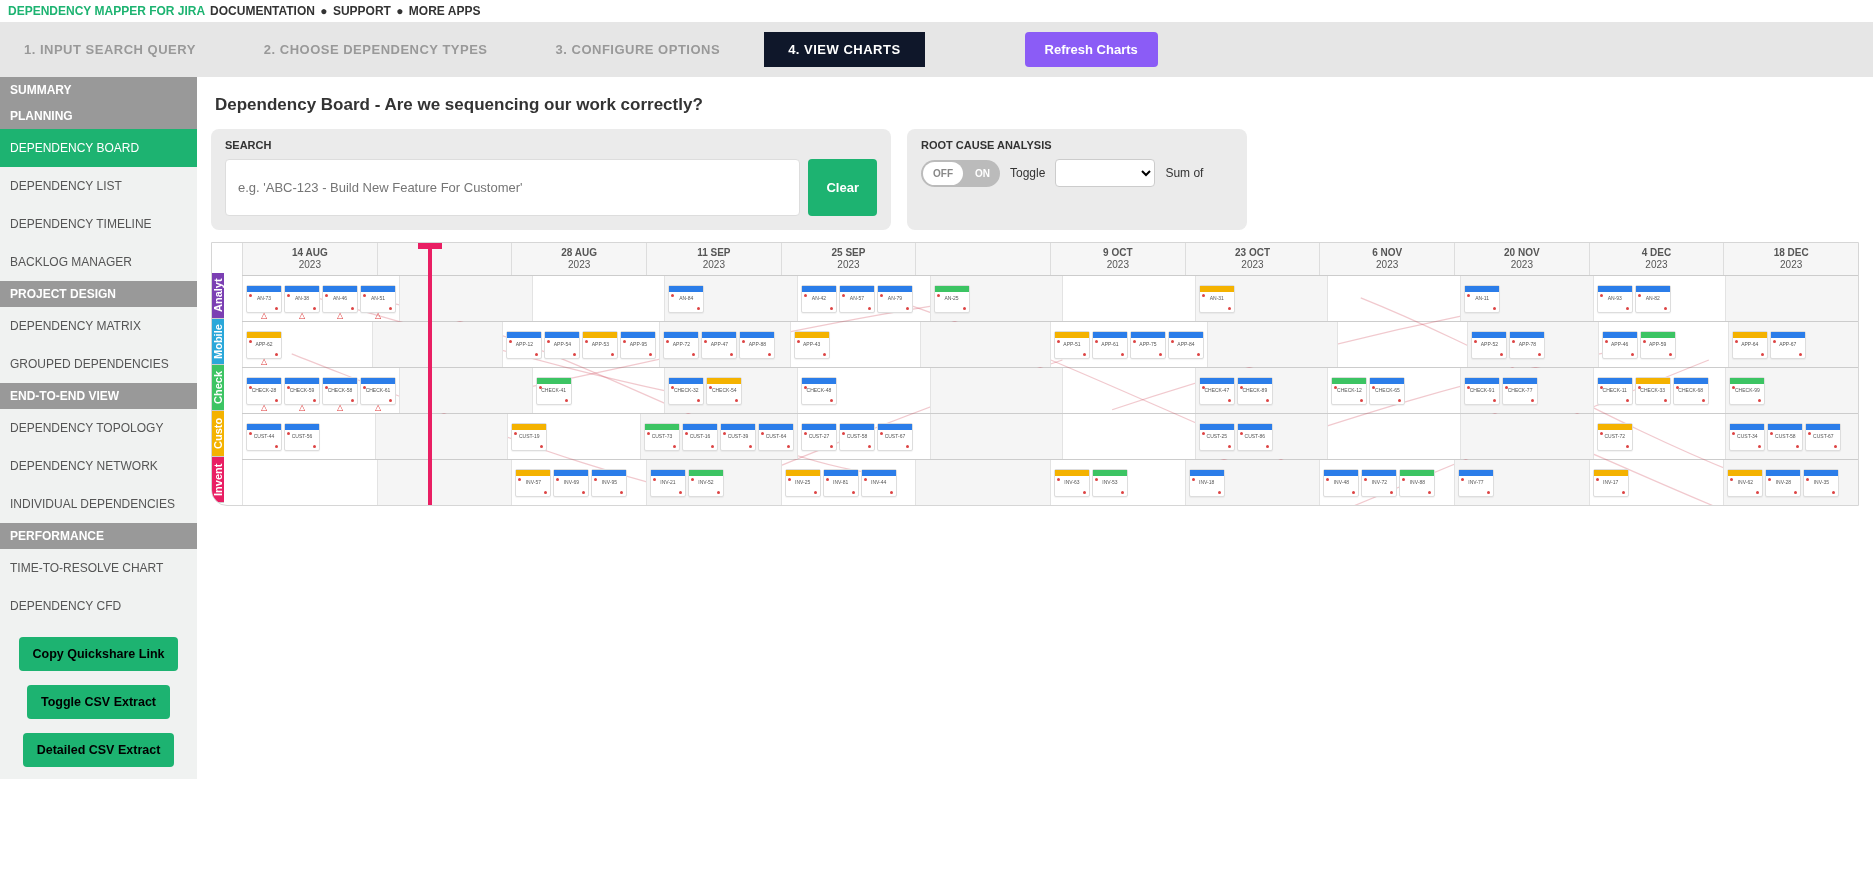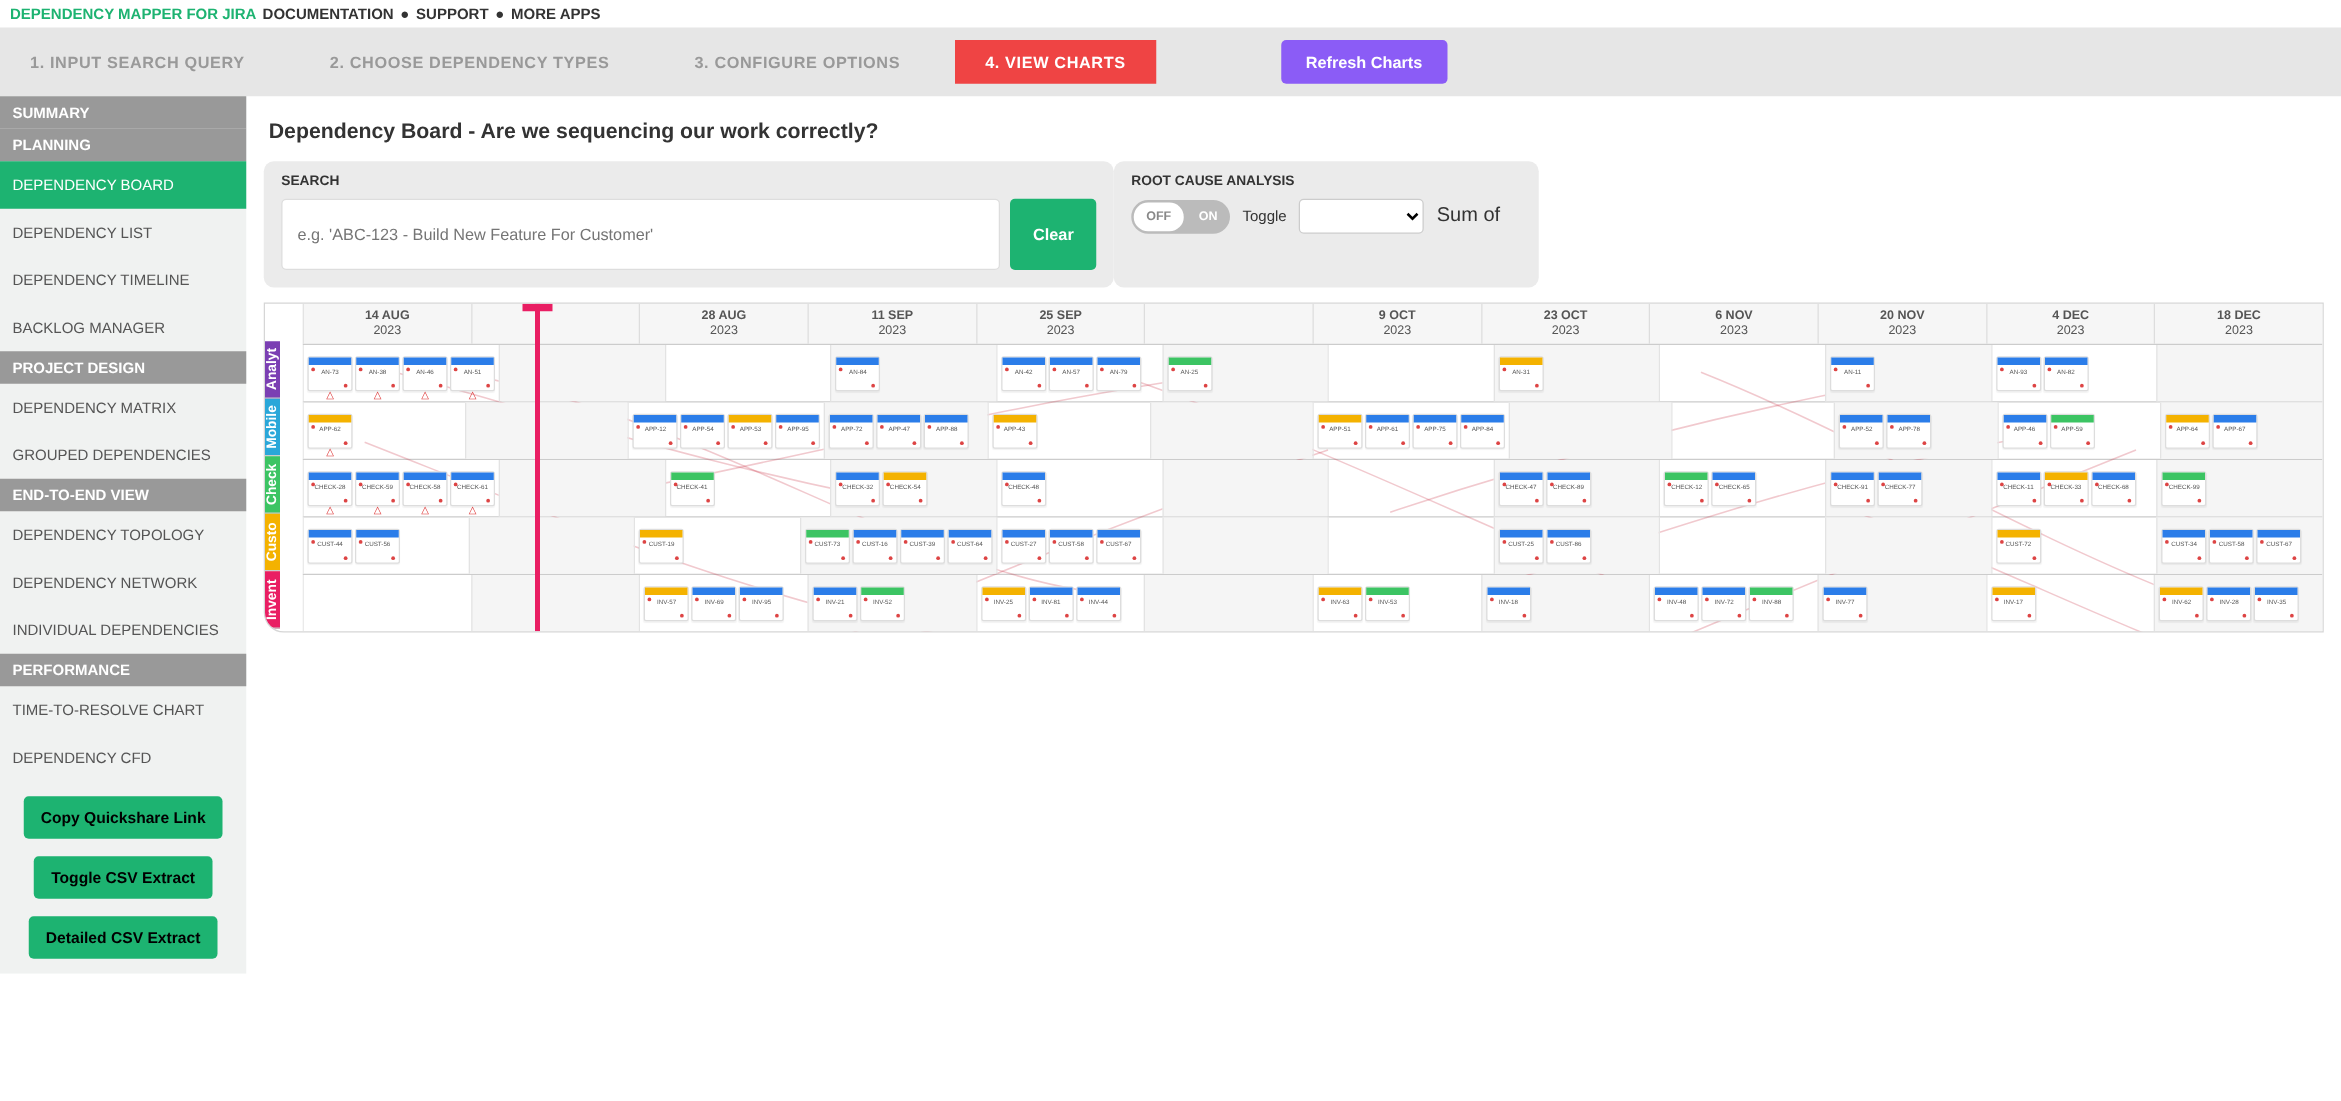--- a/index.html
+++ b/index.html
@@ -6,36 +6,36 @@
   html, body { font-family: Arial, Helvetica, sans-serif; font-size: 13px; color: #333; background: #fff; width: 1873px; }
 
   
   .topbar { padding: 4px 8px; font-size: 12px; font-weight: bold; }
   .topbar .app { color: #1db371; font-weight: bold; text-transform: uppercase; }
   .topbar .link { color: #333; text-transform: uppercase; margin: 0 2px; }
 
   
   .stepbar { background: #e6e6e6; display: flex; align-items: center; justify-content: flex-start; padding: 10px 0; gap: 40px; }
   .stepbar .step { text-transform: uppercase; letter-spacing: 0.5px; font-weight: bold; color: #999; font-size: 13px; padding: 10px 24px; }
-  .stepbar .step.active { background: #ef4444; color: #fff; }
+  .stepbar .step.active { background: #0f172a; color: #fff; }
   .stepbar .refresh { background: #8b5cf6; color: #fff; border: none; padding: 10px 20px; border-radius: 4px; font-weight: bold; font-size: 13px; cursor: pointer; margin-left: 60px; }
 
   
   .layout { display: flex; }
   .sidebar { width: 197px; flex: 0 0 197px; background: #f0f2f1; }
   .sidebar .section-head { background: #999; color: #fff; text-transform: uppercase; font-weight: bold; padding: 6px 10px; font-size: 12px; }
   .sidebar .item { padding: 12px 10px; text-transform: uppercase; font-size: 12px; color: #555; cursor: pointer; }
   .sidebar .item.active { background: #1db371; color: #fff; }
   .sidebar .actions { padding: 12px; display: flex; flex-direction: column; gap: 14px; align-items: center; }
   .sidebar .actions button { background: #1db371; color: #000000; border: none; padding: 10px 14px; border-radius: 4px; font-size: 12.5px; font-weight: bold; cursor: pointer; }
 
   .main { flex: 1; padding: 10px 14px; }
   .page-title { font-size: 17px; font-weight: bold; margin: 8px 0 14px 4px; }
 
-  .panels { display: flex; gap: 0; margin-bottom: 12px; }
+  .panels { display: flex; gap: 16px; margin-bottom: 12px; }
   .panel { background: #ebebeb; border-radius: 8px; padding: 10px 14px 14px; }
   .panel .label { text-transform: uppercase; font-weight: bold; font-size: 11px; margin-bottom: 8px; }
   .panel.search { flex: 0 0 680px; }
   .search-row { display: flex; gap: 8px; }
   .search-row input { flex: 1; border: 1px solid #ddd; border-radius: 4px; padding: 20px 12px; font-size: 13px; }
   .search-row button { background: #1db371; color: #fff; border: none; border-radius: 4px; padding: 0 18px; font-size: 13px; font-weight: bold; cursor: pointer; }
 
   .panel.root { flex: 0 0 340px; display: flex; flex-direction: column; }
   .rc-row { display: flex; align-items: center; gap: 10px; }
   .toggle { display: flex; background: #bbb; border-radius: 14px; overflow: hidden; font-size: 10px; font-weight: bold; text-align: center; }
@@ -147,21 +147,21 @@
 
       <div class="panel root">
         <div class="label">ROOT CAUSE ANALYSIS</div>
         <div class="rc-row">
           <div class="toggle">
             <span class="off">OFF</span>
             <span class="on">ON</span>
           </div>
           <span style="font-size:12px;">Toggle</span>
           <select class="rc-select"></select>
-          <span style="font-size:16px;">Sum of</span>
+          <span style="font-size:12px;">Sum of</span>
         </div>
       </div>
     </div>
 
     <div class="board" id="board">
       <div class="today-cap"></div>
       <div class="today-line"></div>
       <div class="board-inner">
         <div class="swim-labels" id="swim-labels-host">
           <div style="height:30px;"></div>

